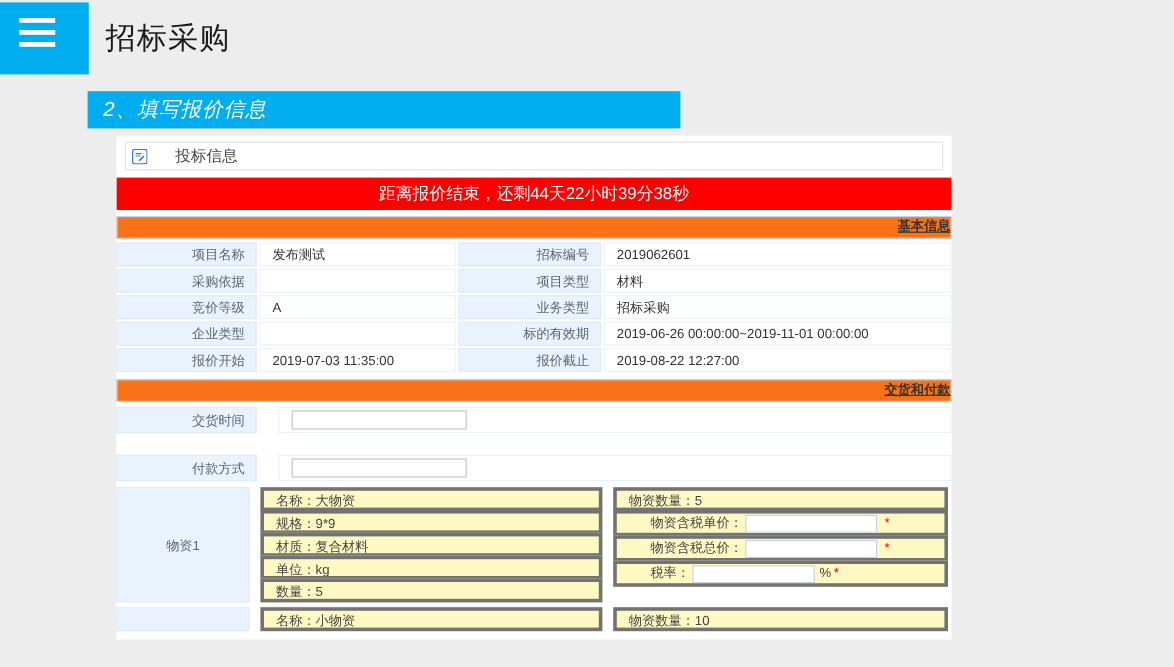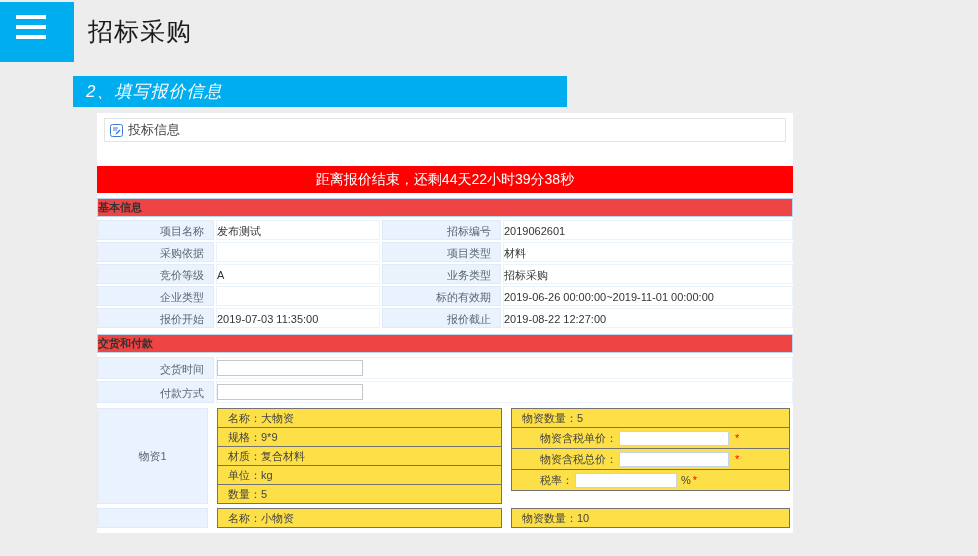--- a/index.html
+++ b/index.html
@@ -21,58 +21,58 @@
     line-height:31px; padding-left:13px; box-sizing:border-box; letter-spacing:1px;font-style:italic;
   }
 
   
   .panel {
     position:absolute; left:97px; top:113px; width:696px; height:420px;
     background:#fff; overflow:hidden; box-sizing:border-box; padding-top:5px;
   }
 
   .panel-titlebar {
-    margin:0 7px 24px 7px; height:24px; border:1px solid #E4E4E4;
-    display:flex; align-items:center; gap:5px; padding-left:5px;
+    margin:0 7px 6px 7px; height:24px; border:1px solid #E4E4E4;
+    display:flex; align-items:center; gap:23px; padding-left:5px;
     box-sizing:border-box; font-size:13px; color:#444;
   }
   .doc-icon { width:13px; height:13px; display:inline-block; }
 
   .countdown {
     height:27px; background:#FE0000; color:#fff; font-size:14px;
     text-align:center; line-height:27px;
   }
 
   .sec-header {
-    height:19px; margin-top:5px; background:#ef4444; border:1px solid #BCD6F1;
-    box-sizing:border-box; text-align:left; font-size:11px; font-weight:bold;
-    color:#333; line-height:17px;
+    height:19px; margin-top:5px; background:#f97316; border:1px solid #BCD6F1;
+    box-sizing:border-box; text-align:right; font-size:11px; font-weight:bold;
+    color:#333; line-height:17px;text-decoration:underline;
   }
   .sec-header.first { margin-top:5px; }
 
   .basic-grid { display:grid; grid-template-columns:117px 164px 119px 1fr; gap:2px; margin-top:3px; }
-  .cell { height:20px; line-height:20px; font-size:11px; box-sizing:border-box; white-space:nowrap; overflow:hidden; }
+  .cell { height:20px; line-height:20px; font-size:11px; box-sizing:border-box; white-space:nowrap; overflow:hidden;padding-left:10px; }
   .cell.lbl { background:#EAF3FD; border:1px solid #DFEBFA; color:#5A6570; text-align:right; padding-right:9px; }
   .cell.val { background:#fff; border:1px solid #EAF2FC; color:#333; }
 
-  .delivery-grid { display:grid; grid-template-columns:117px 1fr; gap:2px; margin-top:4px;border-radius:16px; }
+  .delivery-grid { display:grid; grid-template-columns:117px 1fr; gap:18px; margin-top:4px;border-radius:16px; }
   .cell.tall { height:22px; line-height:22px; }
   .cell.val.tall { display:flex; align-items:center; }
   .txt-input { width:146px; height:16px; border:1px solid #C6C6C6; background:#fff; box-sizing:border-box; }
 
   .mat-block { display:flex; gap:9px; margin-top:5px; align-items:stretch; }
   .mat-block.second { margin-top:4px; }
   .mat-left {
     width:111px; background:#EAF3FD; border:1px solid #DFEBFA; box-sizing:border-box;
     display:flex; align-items:center; justify-content:center; font-size:11px; color:#5A6570;
   }
   .mat-mid { width:285px; }
   .mat-right { flex:1; margin-right:3px; }
   .mat-box {
-    border:1px solid #737373; background:#fde047; height:20px; line-height:19px;
+    border:3px solid #737373; background:#fef9c3; height:20px; line-height:19px;
     font-size:11px; color:#444; padding-left:10px; box-sizing:border-box; margin-top:-1px;
     white-space:nowrap; overflow:hidden;
   }
   .mat-box:first-child { margin-top:0; }
   .mat-box.input-row { height:22px; display:flex; align-items:center;padding-left:28px; }
   .price-input { width:110px; height:15px; border:1px solid #C3D4E6; background:#fff; box-sizing:border-box; margin:0 4px 0 2px; }
   .price-input.tax { width:102px; }
   .req { color:#FF0000; margin-left:2px; }
   .pct { color:#444; }
 </style>

